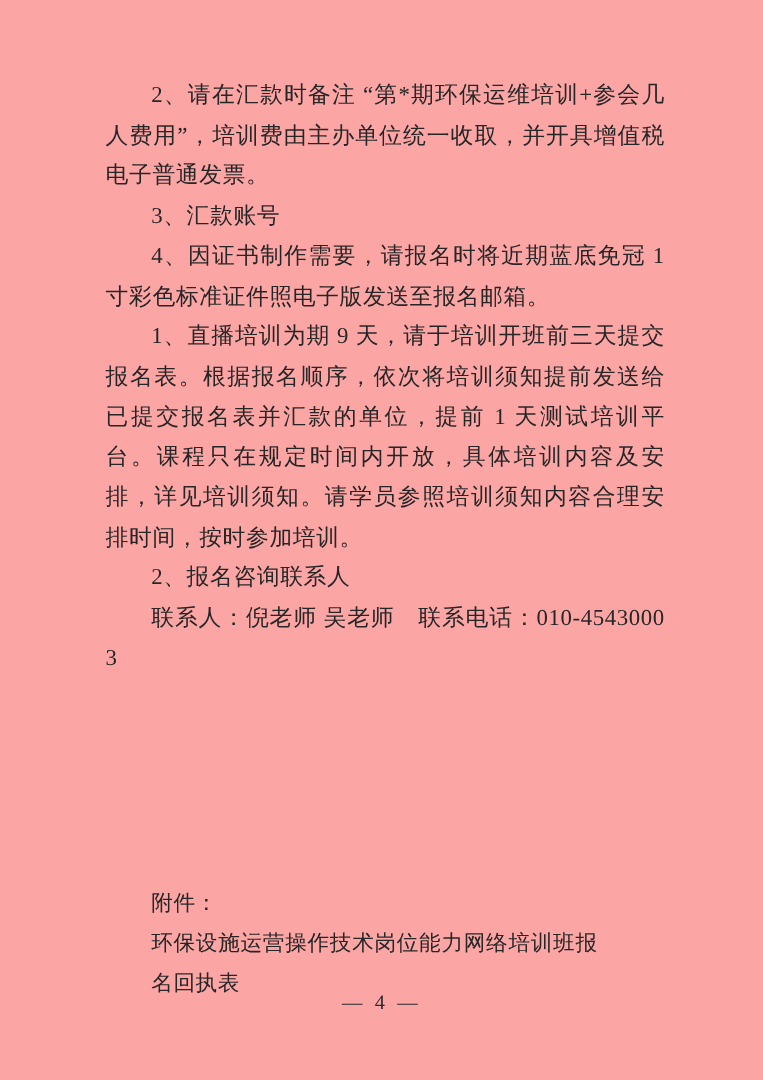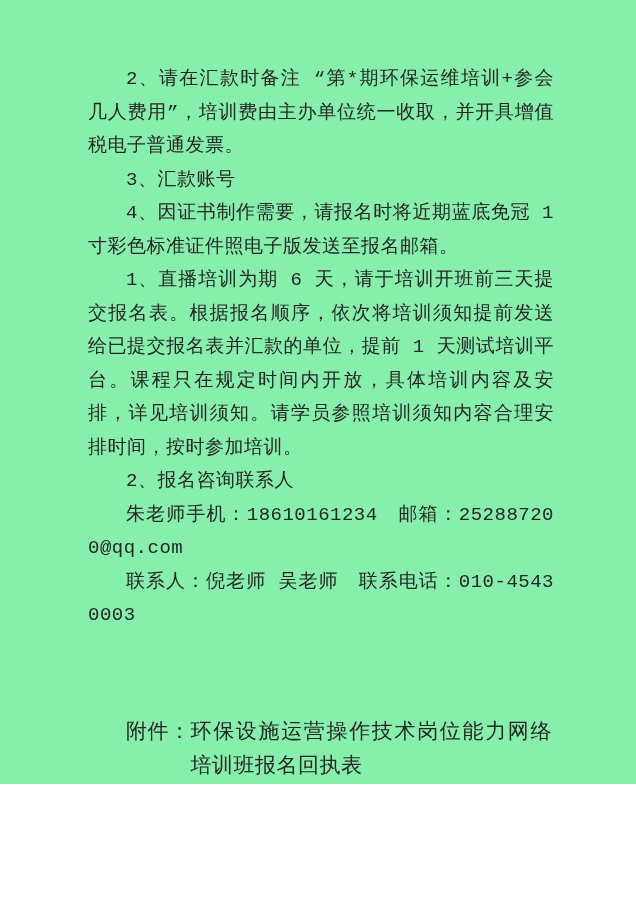--- a/index.html
+++ b/index.html
@@ -3,24 +3,24 @@
 <meta charset="utf-8">
 <style>
   html, body {
     margin: 0;
     padding: 0;
     background: #ffffff;
   }
   .page {
     position: relative;
     width: 636px;
-    height: 784px;
-    background: #86efac;
+    height: 900px;
+    background: #fca5a5;
     color: #262626;
-    font-family: Liberation Mono, monospace;
+    font-family: Liberation Serif, serif;
     overflow: hidden;
   }
   .content {
     position: absolute;
     left: 88px;
     right: 82px;
     top: 63px;
   }
   .para {
     margin: 0;
@@ -28,25 +28,26 @@
     line-height: 33.5px;
     text-indent: 2em;
     text-align: justify;
     letter-spacing: 0.5px;
     word-break: break-all;
   }
   .attachment {
     position: absolute;
     left: 126px;
     right: 84px;
-    top: 716px;
+    top: 736px;
     display: flex;
-    font-size: 21px;
+    font-size: 18px;
     line-height: 33.5px;
     letter-spacing: 0.5px;
+    flex-direction: column;
   }
   .att-label {
     flex: none;
     white-space: nowrap;
   }
   .att-text {
     flex: 1;
     max-width: 372px;
     text-align: justify;
   }
@@ -63,23 +64,22 @@
 </style>
 </head>
 <body>
 
 <div class="page">
 
   <main class="content">
     <p class="para">2、请在汇款时备注 “第*期环保运维培训+参会几人费用”，培训费由主办单位统一收取，并开具增值税电子普通发票。</p>
     <p class="para">3、汇款账号</p>
     <p class="para">4、因证书制作需要，请报名时将近期蓝底免冠 1 寸彩色标准证件照电子版发送至报名邮箱。</p>
-    <p class="para">1、直播培训为期 6 天，请于培训开班前三天提交报名表。根据报名顺序，依次将培训须知提前发送给已提交报名表并汇款的单位，提前 1 天测试培训平台。课程只在规定时间内开放，具体培训内容及安排，详见培训须知。请学员参照培训须知内容合理安排时间，按时参加培训。</p>
+    <p class="para">1、直播培训为期 9 天，请于培训开班前三天提交报名表。根据报名顺序，依次将培训须知提前发送给已提交报名表并汇款的单位，提前 1 天测试培训平台。课程只在规定时间内开放，具体培训内容及安排，详见培训须知。请学员参照培训须知内容合理安排时间，按时参加培训。</p>
     <p class="para">2、报名咨询联系人</p>
-    <p class="para">朱老师手机：18610161234　邮箱：252887200@qq.com</p>
     <p class="para">联系人：倪老师 吴老师　联系电话：010-45430003</p>
   </main>
 
   <div class="attachment">
     <span class="att-label">附件：</span>
     <span class="att-text">环保设施运营操作技术岗位能力网络培训班报名回执表</span>
   </div>
 
   <footer class="page-number">— 4 —</footer>
 

